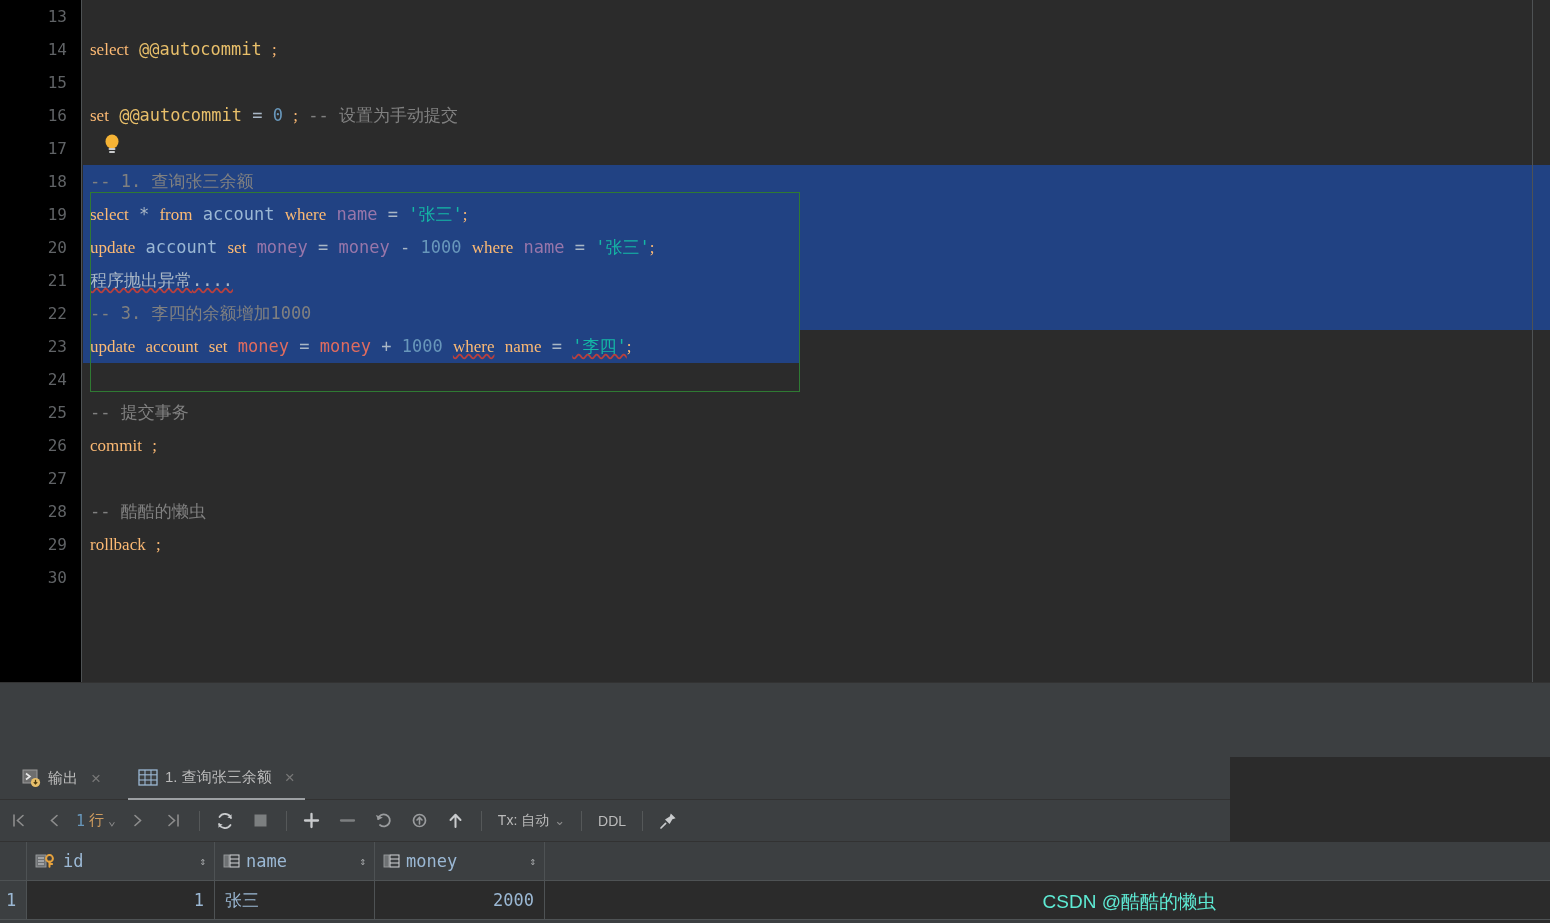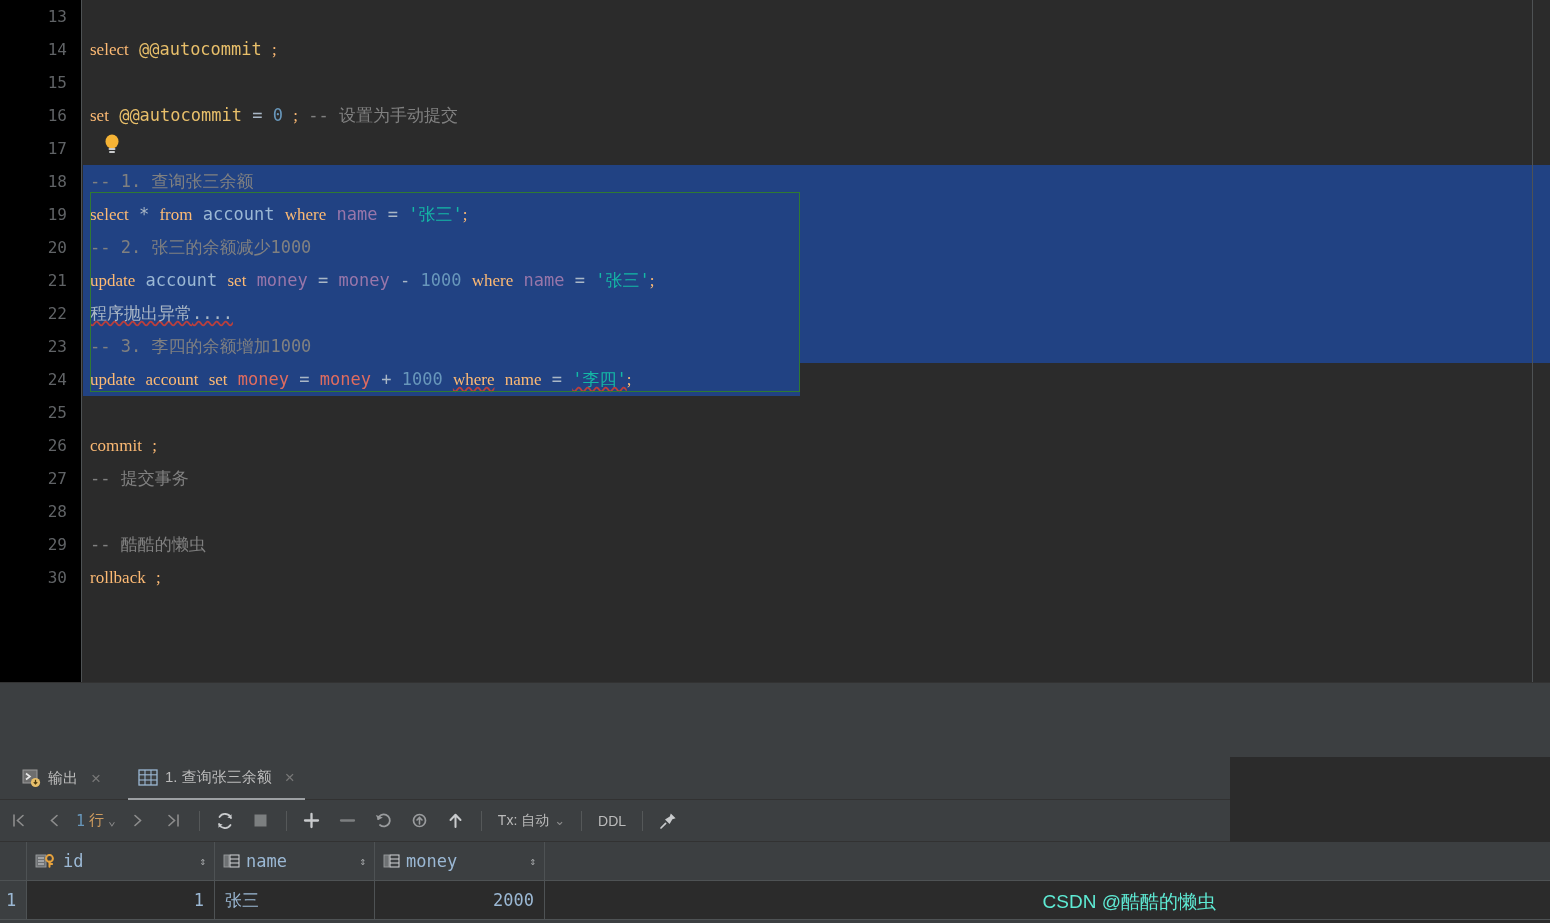--- a/index.html
+++ b/index.html
@@ -187,28 +187,27 @@
         <div class="gutter-line">30</div>
       </div>
     <div id="code-surface">
         <div class="code-line"><span class="inner"></span></div>
         <div class="code-line"><span class="inner"><span class="kw">select</span><span class="plain"> </span><span class="var">@@autocommit</span><span class="plain"> </span><span class="kw">;</span></span></div>
         <div class="code-line"><span class="inner"></span></div>
         <div class="code-line"><span class="inner"><span class="kw">set</span><span class="plain"> </span><span class="var">@@autocommit</span><span class="plain"> </span><span class="op">=</span><span class="plain"> </span><span class="num">0</span><span class="plain"> </span><span class="kw">;</span><span class="plain"> </span><span class="cmt">-- 设置为手动提交</span></span></div>
         <div class="code-line"><span class="inner"></span></div>
         <div class="code-line sel" style="width: 100%;"><span class="inner"><span class="cmt">-- 1. 查询张三余额</span></span></div>
         <div class="code-line sel" style="width: 100%;"><span class="inner"><span class="kw">select</span><span class="plain"> </span><span class="op">*</span><span class="plain"> </span><span class="kw">from</span><span class="plain"> </span><span class="tbl">account</span><span class="plain"> </span><span class="kw">where</span><span class="plain"> </span><span class="col">name</span><span class="plain"> </span><span class="op">=</span><span class="plain"> </span><span class="str">'张三'</span><span class="kw">;</span></span></div>
-        <div class="code-line sel" style="width: 100%;"><span class="inner"><span class="cmt">-- 2. 张三的余额减少1000</span></span></div>
         <div class="code-line sel" style="width: 100%;"><span class="inner"><span class="kw">update</span><span class="plain"> </span><span class="tbl">account</span><span class="plain"> </span><span class="kw">set</span><span class="plain"> </span><span class="col">money</span><span class="plain"> </span><span class="op">=</span><span class="plain"> </span><span class="col">money</span><span class="plain"> </span><span class="op">-</span><span class="plain"> </span><span class="num">1000</span><span class="plain"> </span><span class="kw">where</span><span class="plain"> </span><span class="col">name</span><span class="plain"> </span><span class="op">=</span><span class="plain"> </span><span class="str">'张三'</span><span class="kw">;</span></span></div>
         <div class="code-line sel" style="width: 100%;"><span class="inner"><span class="plain sq">程序抛出异常</span><span class="plain sq">....</span></span></div>
         <div class="code-line sel" style="width: 100%;"><span class="inner"><span class="cmt">-- 3. 李四的余额增加1000</span></span></div>
         <div class="code-line sel" style="width: 717px;"><span class="inner"><span class="kw">update</span><span class="plain"> </span><span class="kw">account</span><span class="plain"> </span><span class="kw">set</span><span class="plain"> </span><span class="colr">money</span><span class="plain"> </span><span class="op">=</span><span class="plain"> </span><span class="colr">money</span><span class="plain"> </span><span class="op">+</span><span class="plain"> </span><span class="num">1000</span><span class="plain"> </span><span class="kw sq">where</span><span class="plain"> </span><span class="kw">name</span><span class="plain"> </span><span class="op">=</span><span class="plain"> </span><span class="str sq">'李四'</span><span class="kw">;</span></span></div>
         <div class="code-line"><span class="inner"></span></div>
+        <div class="code-line"><span class="inner"><span class="cmt">-- 提交事务</span></span></div>
         <div class="code-line"><span class="inner"><span class="kw">commit</span><span class="plain"> </span><span class="kw">;</span></span></div>
-        <div class="code-line"><span class="inner"><span class="cmt">-- 提交事务</span></span></div>
         <div class="code-line"><span class="inner"></span></div>
         <div class="code-line"><span class="inner"><span class="cmt">-- 酷酷的懒虫</span></span></div>
         <div class="code-line"><span class="inner"><span class="kw">rollback</span><span class="plain"> </span><span class="kw">;</span></span></div>
       </div>
     <div id="green-box"></div>
     <div id="margin-guide"></div>
     <div id="bulb">
       <svg width="20" height="22" viewBox="0 0 20 22">
         <ellipse cx="10" cy="8.5" rx="6.5" ry="7" fill="#F5B335"></ellipse>
         <rect x="6.5" y="15" width="7" height="2" rx="1" fill="#C9CBCD"></rect>

